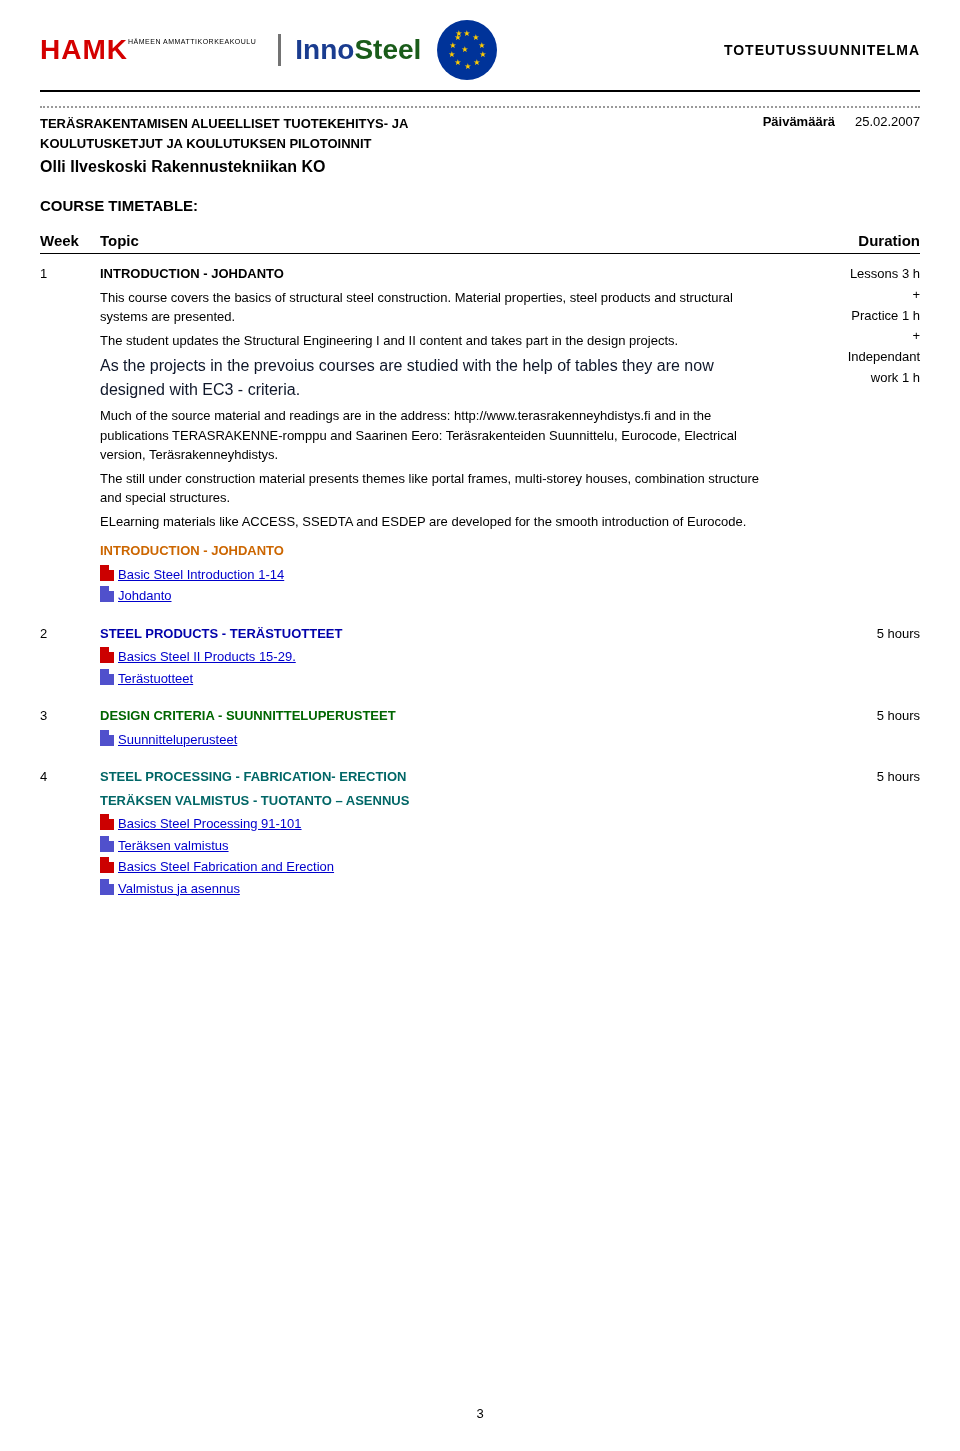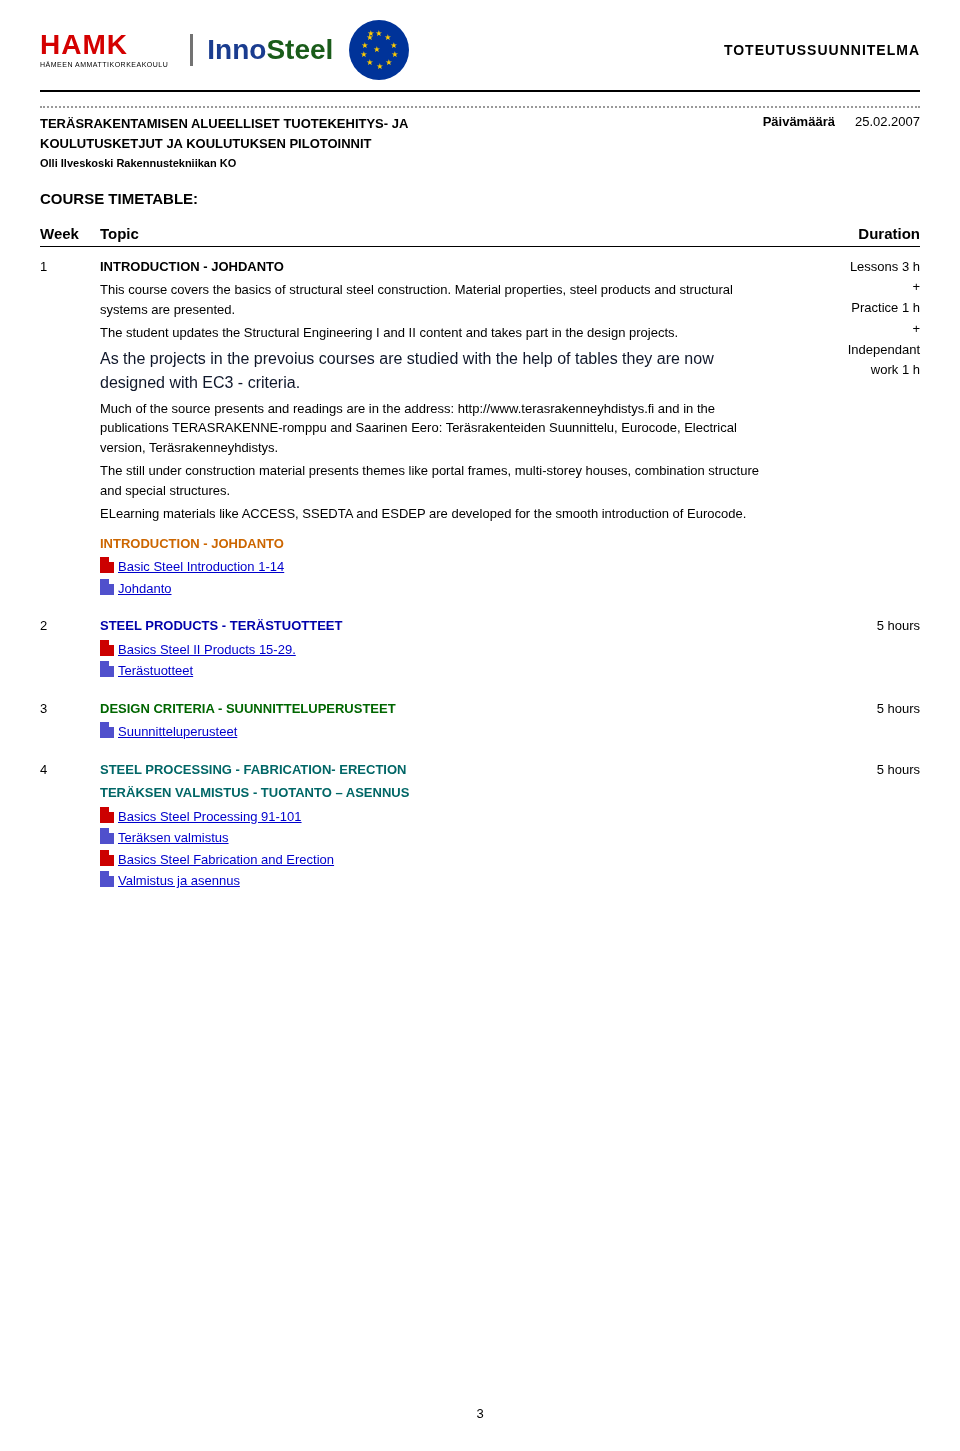--- a/index.html
+++ b/index.html
@@ -31,21 +31,21 @@
     }
 
     .header-left {
       display: flex;
       align-items: center;
       gap: 16px;
     }
 
     .hamk-logo {
       display: flex;
-      flex-direction: column;
+      flex-direction: row;
       align-items: flex-start;
     }
 
     .hamk-text {
       font-size: 28px;
       font-weight: 900;
       color: #d40000;
       letter-spacing: 1px;
       line-height: 1;
     }
@@ -112,21 +112,21 @@
       gap: 20px;
       font-size: 13px;
       font-weight: 400;
     }
 
     .date-label {
       font-weight: 700;
     }
 
     .author-line {
-      font-size: 11px;
+      font-size: 16px;
       color: #000;
       margin-top: 2px;
     }
 
     
     .course-timetable-heading {
       font-size: 15px;
       font-weight: 700;
       margin: 18px 0 18px 0;
       color: #000;
@@ -362,21 +362,21 @@
     <div class="col-duration">Duration</div>
   </div>
 
   <div class="content-row">
     <div class="week-num">1</div>
     <div class="topic-content">
       <div class="section-title">INTRODUCTION - JOHDANTO</div>
       <div style="margin-bottom:4px;">This course  covers the basics of structural steel construction. Material properties, steel products and structural systems are presented.</div>
       <div style="margin-bottom:4px;">The student updates  the Structural Engineering I and II content and takes part in the design projects.</div>
       <div class="red-text" style="margin-bottom:4px;">As the projects in the prevoius courses are studied with the help of tables  they are now designed with EC3  - criteria.</div>
-      <div style="margin-bottom:4px;">Much of the source presents and readings are in the address: http://www.terasrakenneyhdistys.fi and in the publications TERASRAKENNE-romppu and Saarinen Eero: Teräsrakenteiden Suunnittelu, Eurocode, Electrical version, Teräsrakenneyhdistys.</div>
+      <div style="margin-bottom:4px;">Much of the source material and readings are in the address: http://www.terasrakenneyhdistys.fi and in the publications TERASRAKENNE-romppu and Saarinen Eero: Teräsrakenteiden Suunnittelu, Eurocode, Electrical version, Teräsrakenneyhdistys.</div>
       <div style="margin-bottom:4px;">The still under construction material presents themes like portal frames, multi-storey houses, combination structure and special structures.</div>
       <div style="margin-bottom:10px;">ELearning materials like ACCESS, SSEDTA and ESDEP are developed for the smooth introduction of Eurocode.</div>
 
       <div class="orange-heading">INTRODUCTION - JOHDANTO</div>
       <div class="link-item">
         <span class="link-icon"></span>
         <span>Basic Steel Introduction 1-14</span>
       </div>
       <div class="link-item">
         <span class="link-icon2"></span>

